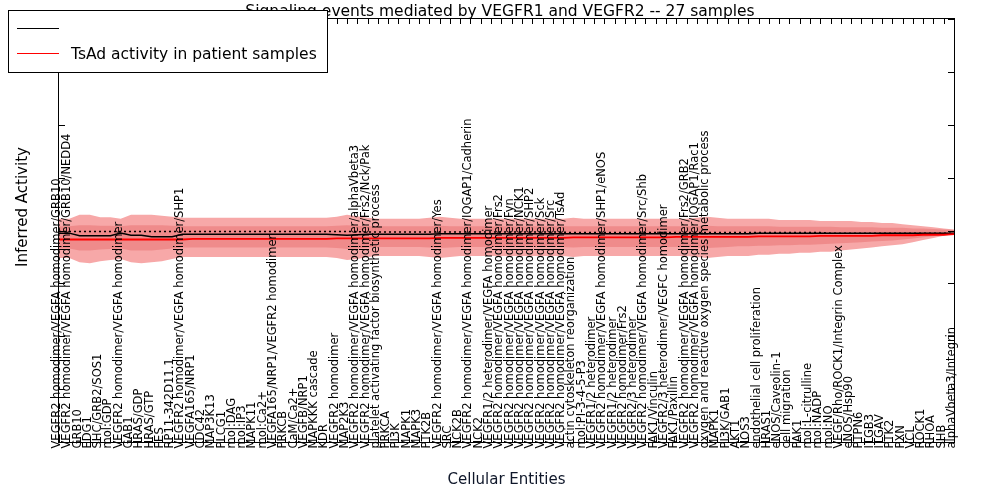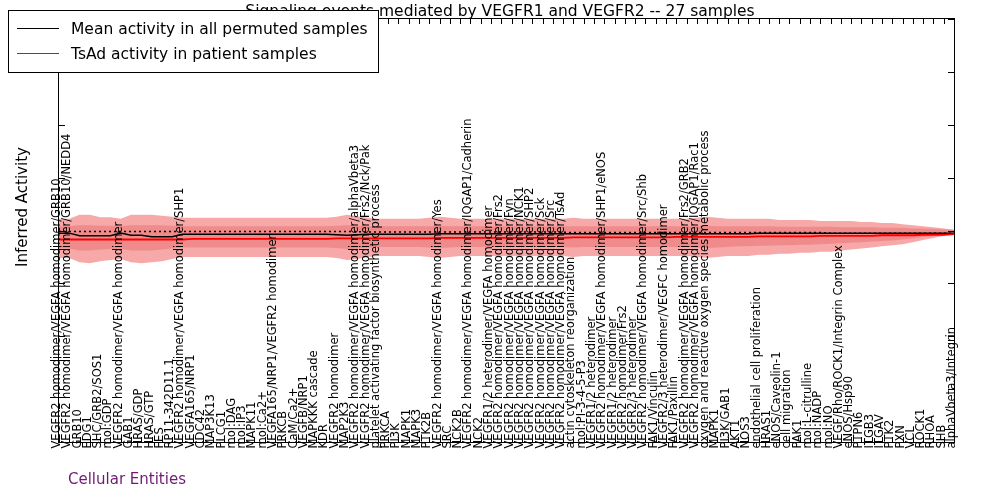--- a/index.html
+++ b/index.html
@@ -41,22 +41,22 @@
     font-size:15px;color:#000;white-space:nowrap;
   }
   .ytick-mark{
     position:absolute;left:0;width:6px;height:0;
     border-top:1.3px solid #000;
   }
   .ytick-mark.right{left:auto;right:0;}
 
   
   .xlabel{
-    position:absolute;left:68px;top:470px;width:897px;
-    text-align:left;font-size:15px;color:#701a75;white-space:nowrap;
+    position:absolute;left:58px;top:470px;width:897px;
+    text-align:center;font-size:15px;color:#0f172a;white-space:nowrap;
   }
   .xtick-mark{
     position:absolute;bottom:0;width:0;height:5px;
     border-left:1.1px solid #000;
   }
   .xtick-mark.top{bottom:auto;top:0;}
 
   
   #xticklabels{position:absolute;left:58px;top:0;width:897px;height:500px;pointer-events:none;}
   .xtl{
@@ -395,21 +395,20 @@
       <div class="xtl" style="left: 878.425px;">RHOA</div>
       <div class="xtl" style="left: 888.713px;">SHB</div>
       <div class="xtl" style="left: 899px;">alphaVbeta3/Integrin</div>
     </div>
 
   <div class="xlabel">Cellular Entities</div>
 
   <div class="legend">
     <div class="legend-row">
       <span class="legend-swatch black"></span>
-      <span class="legend-text">Mean activity in all permuted samples</span>
     </div>
     <div class="legend-row">
       <span class="legend-swatch red"></span>
       <span class="legend-text">TsAd activity in patient samples</span>
     </div>
   </div>
 
 </div>
 
 </body></html>

